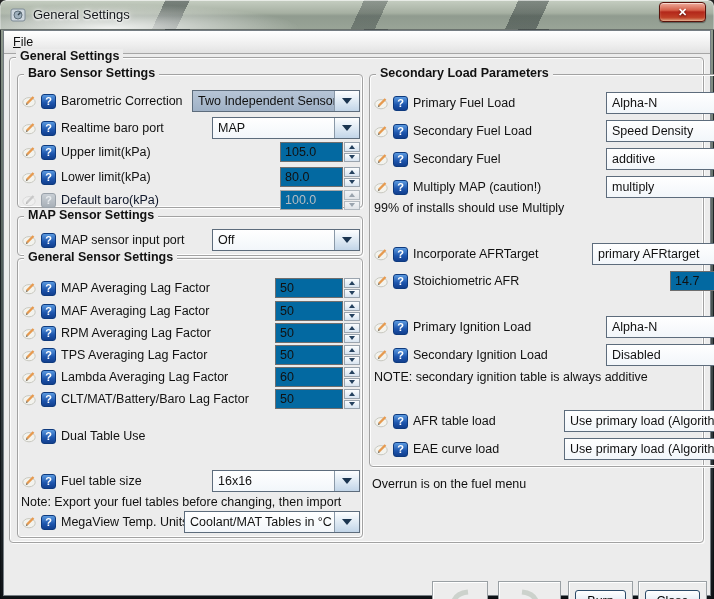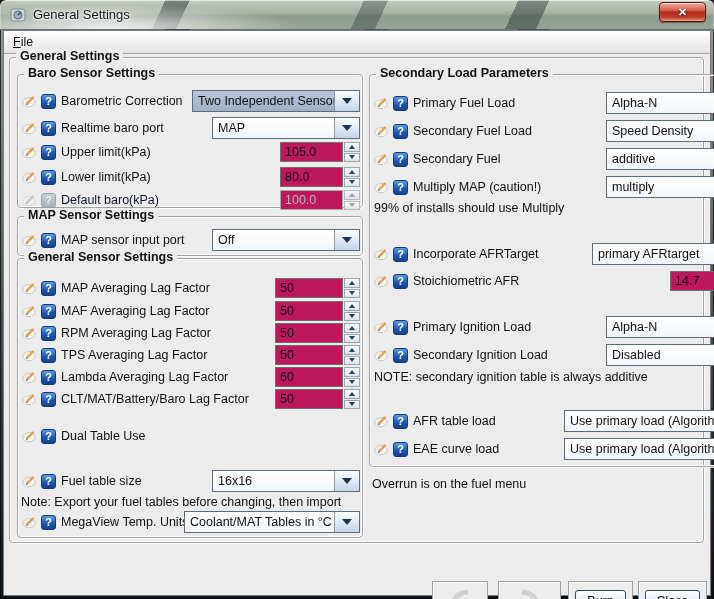--- a/index.html
+++ b/index.html
@@ -56,21 +56,21 @@
 
   .combo { position:absolute; right:0; top:0; height:22px; display:flex; border:1px solid #5d6c7c;
     background:linear-gradient(#ffffff,#f2f6fa); }
   .combo.focused { background:linear-gradient(#b7c5d6,#9fb1c6); }
   .ctxt { flex:1; padding:3px 3px 0 5px; white-space:nowrap; overflow:hidden; }
   .cbtn { width:25px; flex:0 0 auto; border-left:1px solid #8a99a8; display:flex; align-items:center; justify-content:center;
     background:linear-gradient(#fdfeff,#e2ecf5 45%,#c2d5e8); }
   .tri-dn { width:0; height:0; border-left:5px solid transparent; border-right:5px solid transparent; border-top:6px solid #1b3550; }
 
   .spinner { position:absolute; right:0; top:1px; height:20px; display:flex; }
-  .spin-field { flex:1; border:1px solid #6e6e6e; background:#be185d; padding:2px 3px 0 4px; white-space:nowrap; overflow:hidden; }
+  .spin-field { flex:1; border:1px solid #6e6e6e; background:#0369a1; padding:2px 3px 0 4px; white-space:nowrap; overflow:hidden; }
   .spin-btns { width:16px; flex:0 0 auto; margin-left:1px; display:flex; flex-direction:column; }
   .sbtn { flex:1; border:1px solid #9aa4ae; display:flex; align-items:center; justify-content:center;
     background:linear-gradient(#fbfdfe,#d8e4f0); }
   .sbtn + .sbtn { margin-top:1px; }
   .tu { width:0; height:0; border-left:3px solid transparent; border-right:3px solid transparent; border-bottom:4px solid #24415e; }
   .td { width:0; height:0; border-left:3px solid transparent; border-right:3px solid transparent; border-top:4px solid #24415e; }
 
   .row.disabled .lbl { color:#0f172a; }
   .row.disabled .pencil { filter:grayscale(1); opacity:.5; }
   .row.disabled .help { background:linear-gradient(#c9cfd5,#a8b0b8); border-color:#9aa2aa; color:#e8ecef; }

